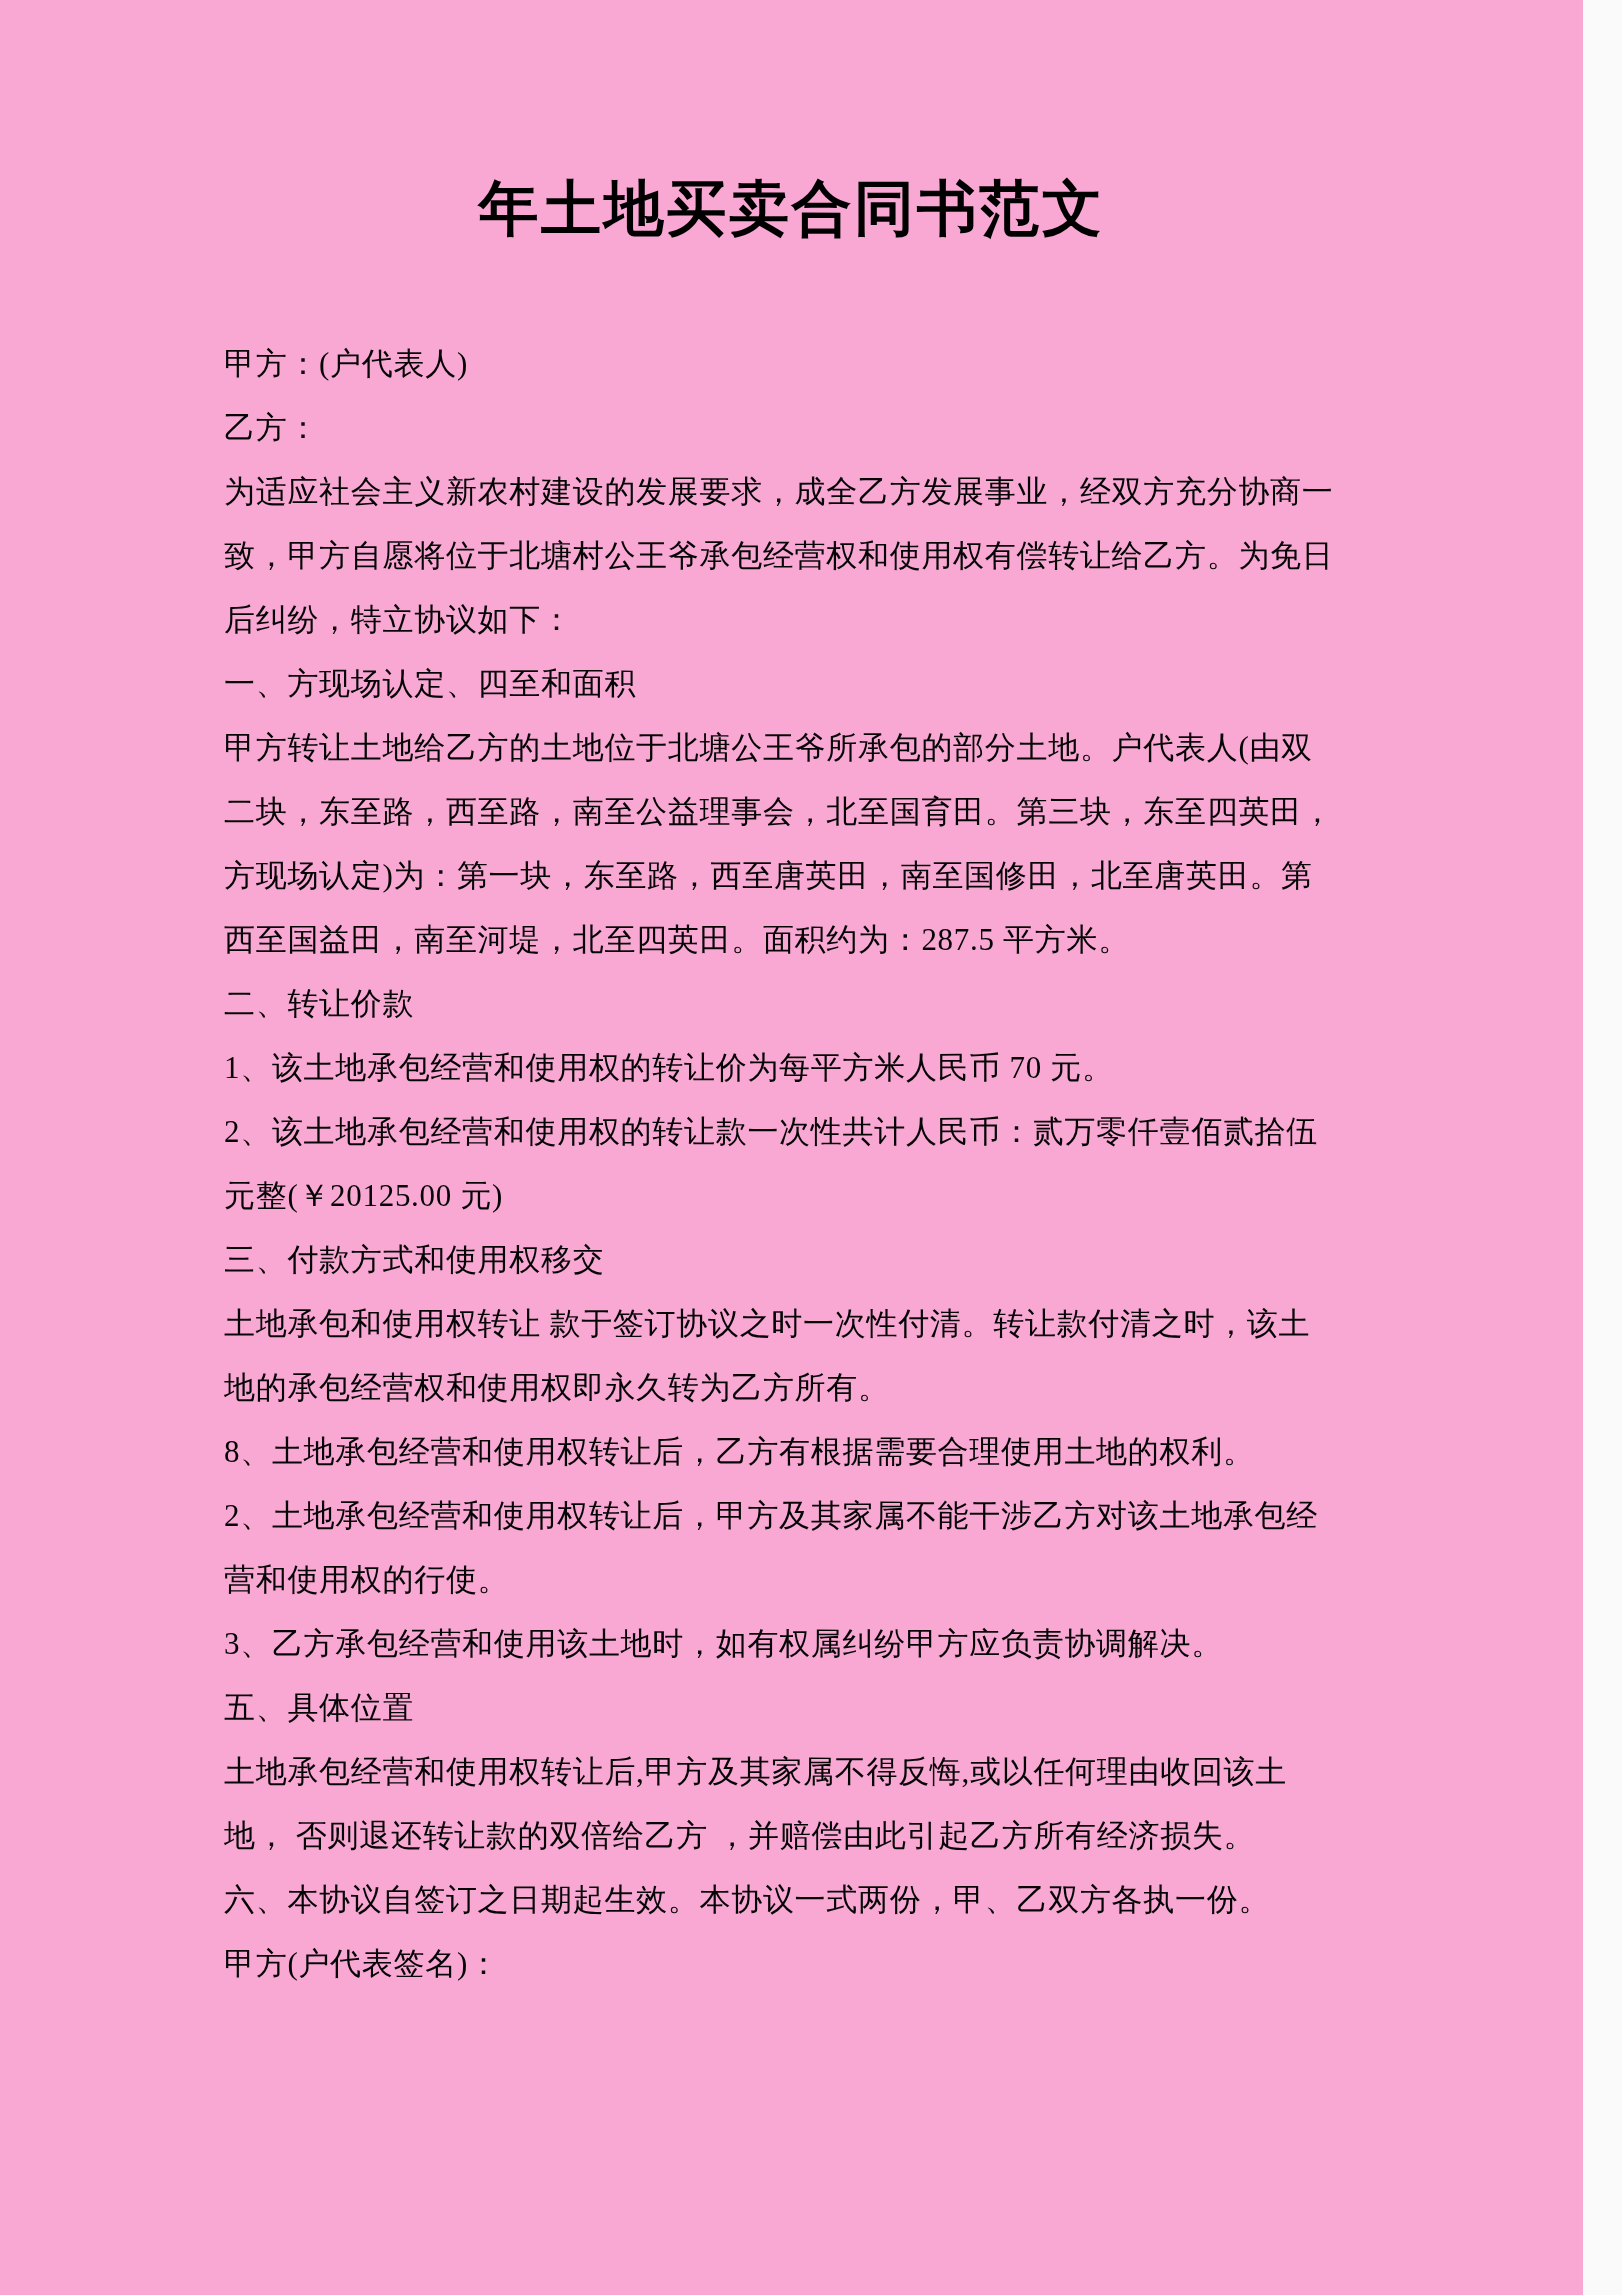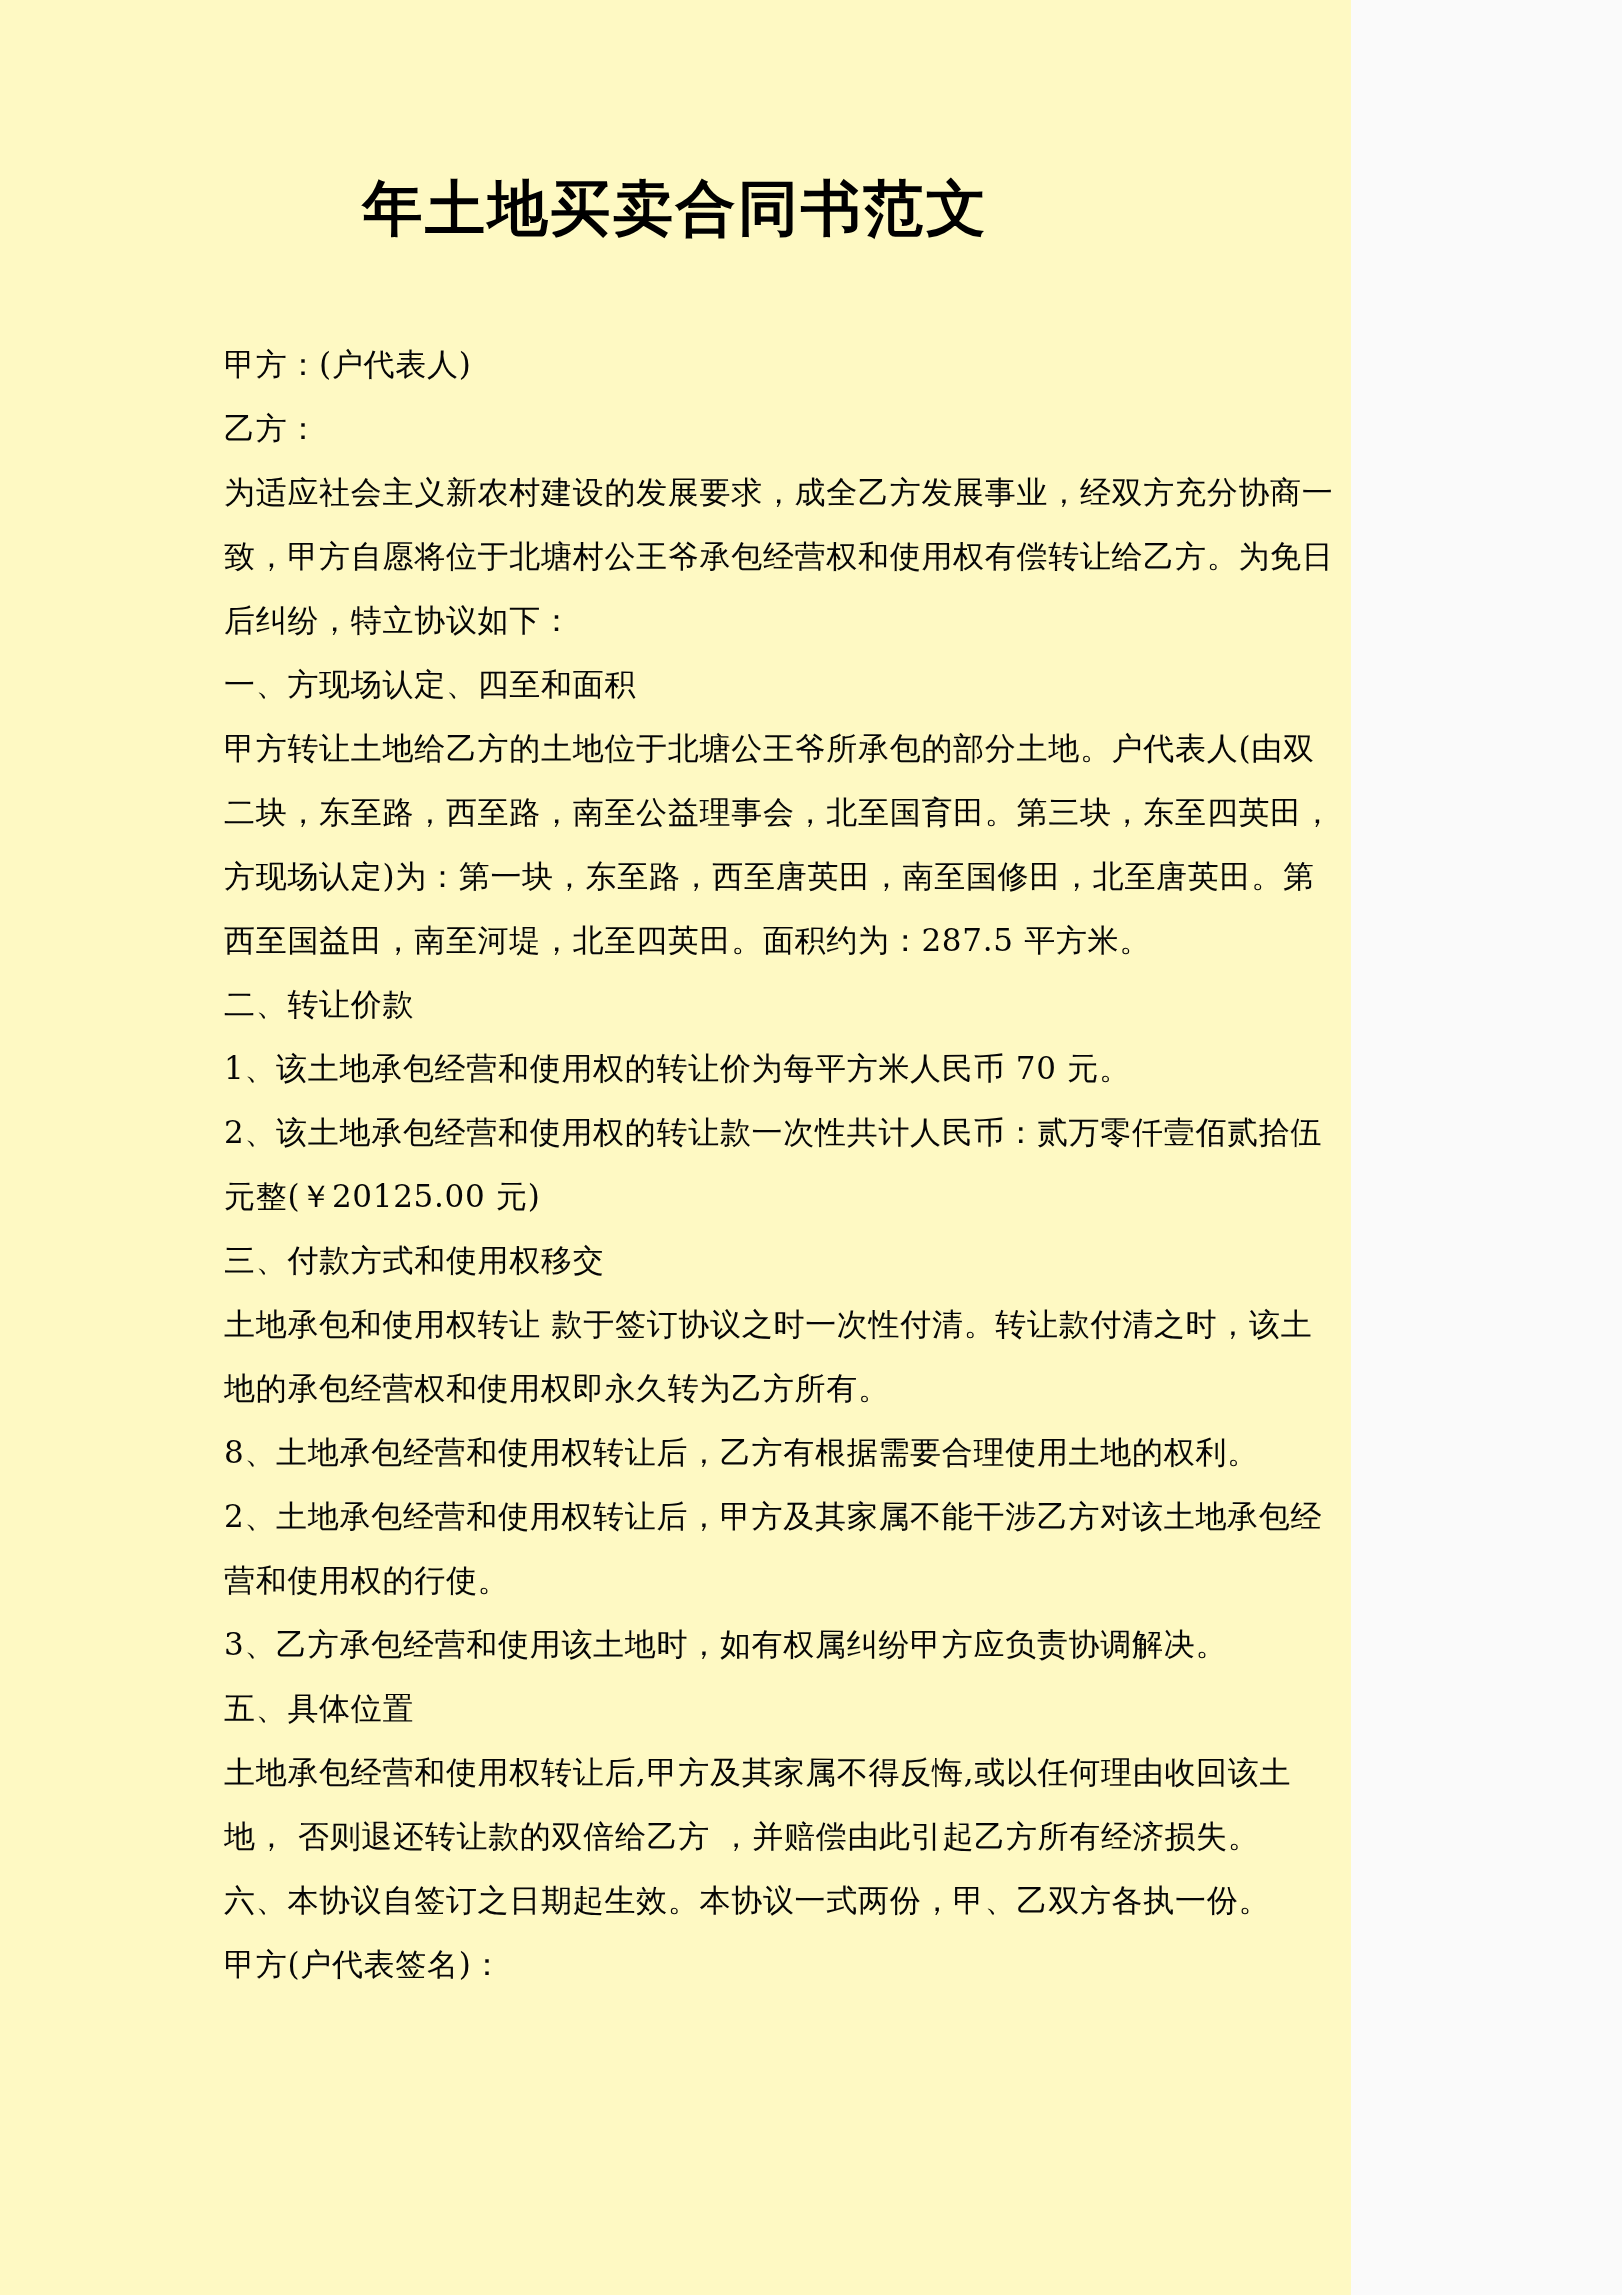--- a/index.html
+++ b/index.html
@@ -2,23 +2,23 @@
 <html style="font-size:10.5px"><head>
 <meta charset="utf-8">
 <style>
   html, body {
     margin: 0;
     padding: 0;
     background: #fafafa;
   }
   .page {
     position: relative;
-    width: 1351px;
+    width: 1583px;
     height: 2295px;
-    background: #fef9c3;
+    background: #f9a8d4;
     color: #0d0d0d;
     font-family: "DejaVu Serif", serif;
     overflow: hidden;
   }
   .doc-title {
     position: absolute;
     top: 171px;
     left: 0;
     width: 100%;
     margin: 0;
@@ -37,20 +37,21 @@
     font-size: 31px;
     line-height: 64px;
     letter-spacing: 0.7px;
     color: #060606;
   }
   .doc-line {
     margin: 0;
     padding: 0;
     white-space: pre-wrap;
     text-align: left;
+    font-family: Liberation Serif, serif;
   }
 </style>
 </head>
 <body>
 
 <div class="page">
   <h1 class="doc-title">年土地买卖合同书范文</h1>
   <div class="doc-body">
       <p class="doc-line">甲方：(户代表人)</p>
       <p class="doc-line">乙方：</p>

